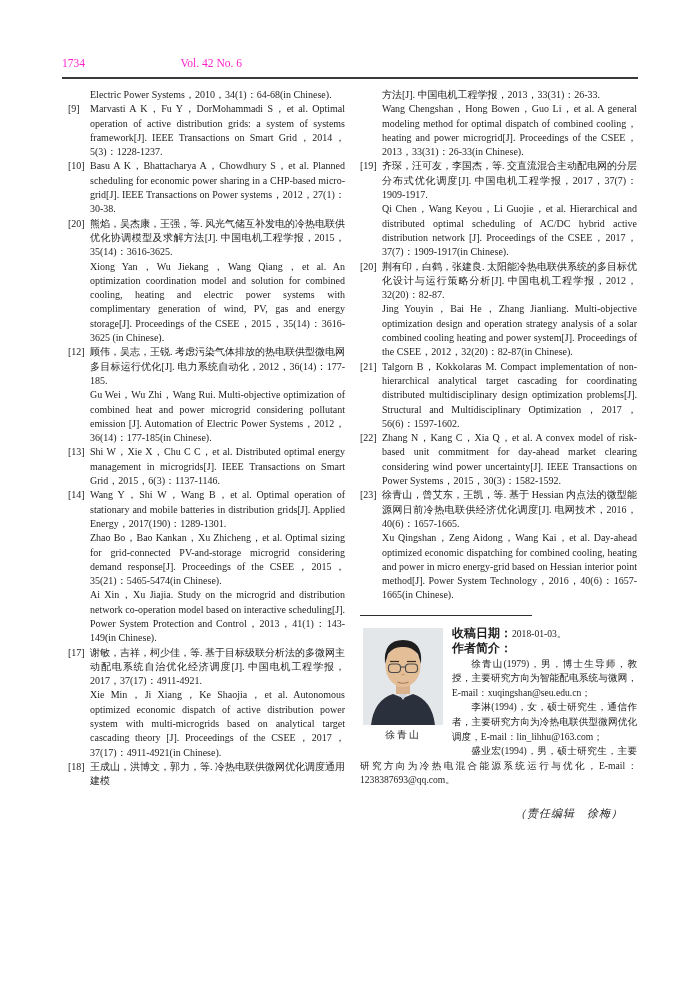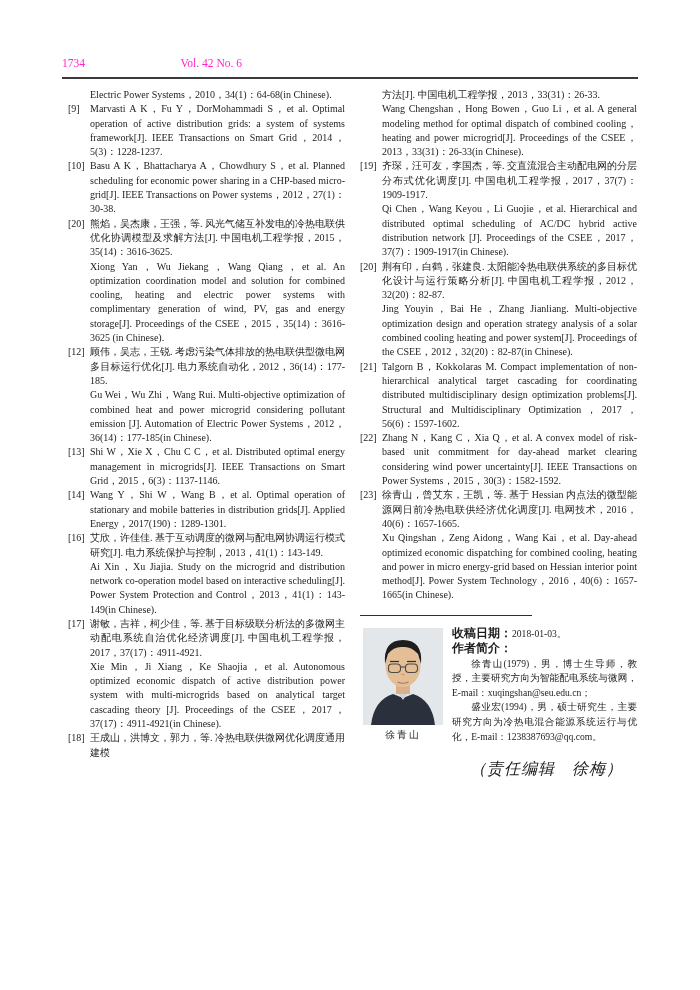--- a/index.html
+++ b/index.html
@@ -75,21 +75,21 @@
     display: block;
     margin-top: 3px;
     font-size: 9.8px;
     letter-spacing: 2px;
   }
   .editor-note {
     clear: both;
     margin-top: 18px;
     padding-right: 14px;
     text-align: right;
-    font-size: 16px;
+    font-size: 11px;
     font-style: italic;
     letter-spacing: 1px;
   }
 </style>
 </head>
 <body>
 
 <div class="page">
 
   <div class="running-head">
@@ -102,21 +102,21 @@
     <div class="col" id="left-col">
         <div class="ref"><span class="ref-num"></span><span>Electric Power Systems，2010，34(1)：64-68(in Chinese).</span></div>
         <div class="ref"><span class="ref-num">[9]</span><span>Marvasti A K，Fu Y，DorMohammadi S，et al. Optimal operation of active distribution grids: a system of systems framework[J]. IEEE Transactions on Smart Grid，2014，5(3)：1228-1237.</span></div>
         <div class="ref"><span class="ref-num">[10]</span><span>Basu A K，Bhattacharya A，Chowdhury S，et al. Planned scheduling for economic power sharing in a CHP-based micro-grid[J]. IEEE Transactions on Power systems，2012，27(1)：30-38.</span></div>
         <div class="ref"><span class="ref-num">[20]</span><span>熊焰，吴杰康，王强，等. 风光气储互补发电的冷热电联供优化协调模型及求解方法[J]. 中国电机工程学报，2015，35(14)：3616-3625.</span></div>
         <div class="ref"><span class="ref-num"></span><span>Xiong Yan，Wu Jiekang，Wang Qiang，et al. An optimization coordination model and solution for combined cooling, heating and electric power systems with complimentary generation of wind, PV, gas and energy storage[J]. Proceedings of the CSEE，2015，35(14)：3616-3625 (in Chinese).</span></div>
         <div class="ref"><span class="ref-num">[12]</span><span>顾伟，吴志，王锐. 考虑污染气体排放的热电联供型微电网多目标运行优化[J]. 电力系统自动化，2012，36(14)：177-185.</span></div>
         <div class="ref"><span class="ref-num"></span><span>Gu Wei，Wu Zhi，Wang Rui. Multi-objective optimization of combined heat and power microgrid considering pollutant emission [J]. Automation of Electric Power Systems，2012，36(14)：177-185(in Chinese).</span></div>
         <div class="ref"><span class="ref-num">[13]</span><span>Shi W，Xie X，Chu C C，et al. Distributed optimal energy management in microgrids[J]. IEEE Transactions on Smart Grid，2015，6(3)：1137-1146.</span></div>
         <div class="ref"><span class="ref-num">[14]</span><span>Wang Y，Shi W，Wang B，et al. Optimal operation of stationary and mobile batteries in distribution grids[J]. Applied Energy，2017(190)：1289-1301.</span></div>
-        <div class="ref"><span class="ref-num">[16]</span><span>艾欣，许佳佳. 基于互动调度的微网与配电网协调运行模式研究[J]. 电力系统保护与控制，2013，41(1)：143-149.</span></div>
+        <div class="ref"><span class="ref-num"></span><span>Zhao Bo，Bao Kankan，Xu Zhicheng，et al. Optimal sizing for grid-connected PV-and-storage microgrid considering demand response[J]. Proceedings of the CSEE，2015，35(21)：5465-5474(in Chinese).</span></div>
         <div class="ref"><span class="ref-num"></span><span>Ai Xin，Xu Jiajia. Study on the microgrid and distribution network co-operation model based on interactive scheduling[J]. Power System Protection and Control，2013，41(1)：143-149(in Chinese).</span></div>
         <div class="ref"><span class="ref-num">[17]</span><span>谢敏，吉祥，柯少佳，等. 基于目标级联分析法的多微网主动配电系统自治优化经济调度[J]. 中国电机工程学报，2017，37(17)：4911-4921.</span></div>
         <div class="ref"><span class="ref-num"></span><span>Xie Min，Ji Xiang，Ke Shaojia，et al. Autonomous optimized economic dispatch of active distribution power system with multi-microgrids based on analytical target cascading theory [J]. Proceedings of the CSEE，2017，37(17)：4911-4921(in Chinese).</span></div>
         <div class="ref"><span class="ref-num">[18]</span><span>王成山，洪博文，郭力，等. 冷热电联供微网优化调度通用建模</span></div>
       </div>
 
     <div class="col">
       <div id="right-col">
           <div class="ref"><span class="ref-num"></span><span>方法[J]. 中国电机工程学报，2013，33(31)：26-33.</span></div>
           <div class="ref"><span class="ref-num"></span><span>Wang Chengshan，Hong Bowen，Guo Li，et al. A general modeling method for optimal dispatch of combined cooling，heating and power microgrid[J]. Proceedings of the CSEE，2013，33(31)：26-33(in Chinese).</span></div>
@@ -150,20 +150,21 @@
             <path d="M38 46 Q40 48 42 46" stroke="#c79a6e" stroke-width="1" fill="none"></path>
             <path d="M34.5 54 Q40 56.5 45.5 54" stroke="#a9785a" stroke-width="1.2" fill="none"></path>
           </svg>
           <span class="photo-caption">徐青山</span>
         </div>
 
         <p><b>收稿日期：</b><span>2018-01-03。</span></p>
         <p><b>作者简介：</b></p>
         <div id="bio-authors">
             <p class="indent">徐青山(1979)，男，博士生导师，教授，主要研究方向为智能配电系统与微网，E-mail：xuqingshan@seu.edu.cn；</p>
+            <p class="indent">李淋(1994)，女，硕士研究生，通信作者，主要研究方向为冷热电联供型微网优化调度，E-mail：lin_lihhu@163.com；</p>
             <p class="indent">盛业宏(1994)，男，硕士研究生，主要研究方向为冷热电混合能源系统运行与优化，E-mail：1238387693@qq.com。</p>
           </div>
 
         <div class="editor-note">（责任编辑　徐梅）</div>
       </div>
     </div>
   </div>
 
 </div>
 

